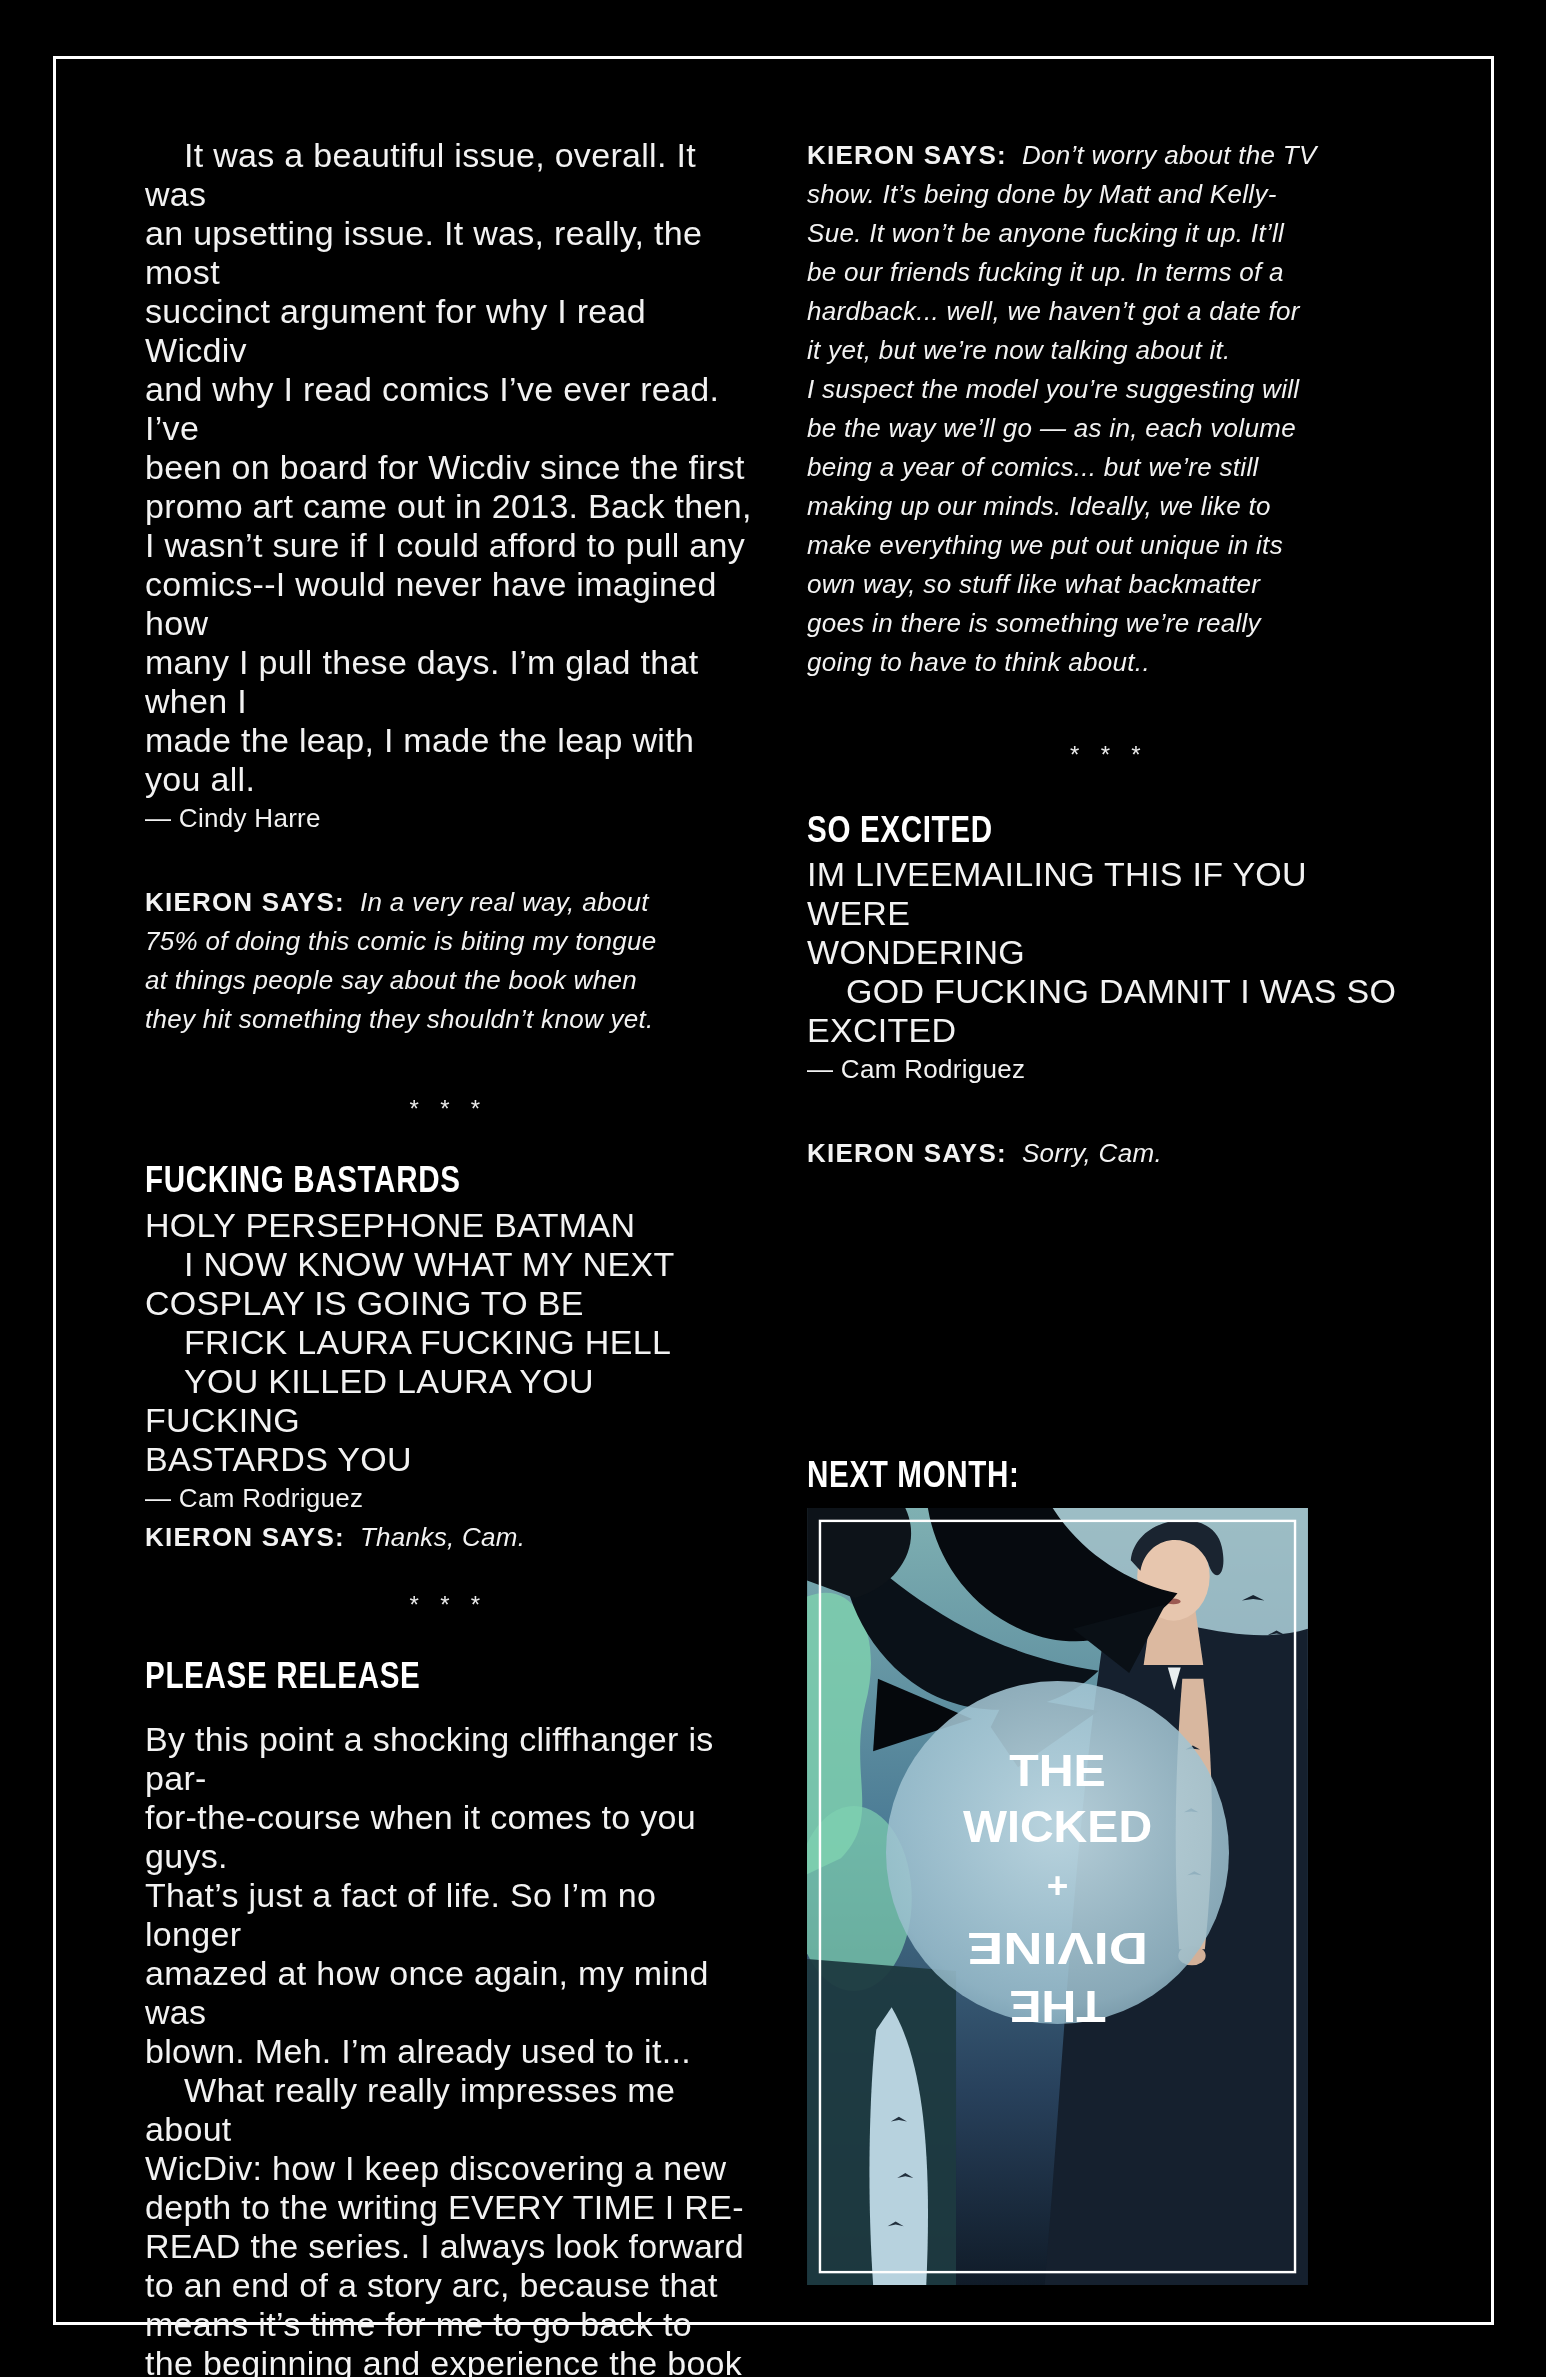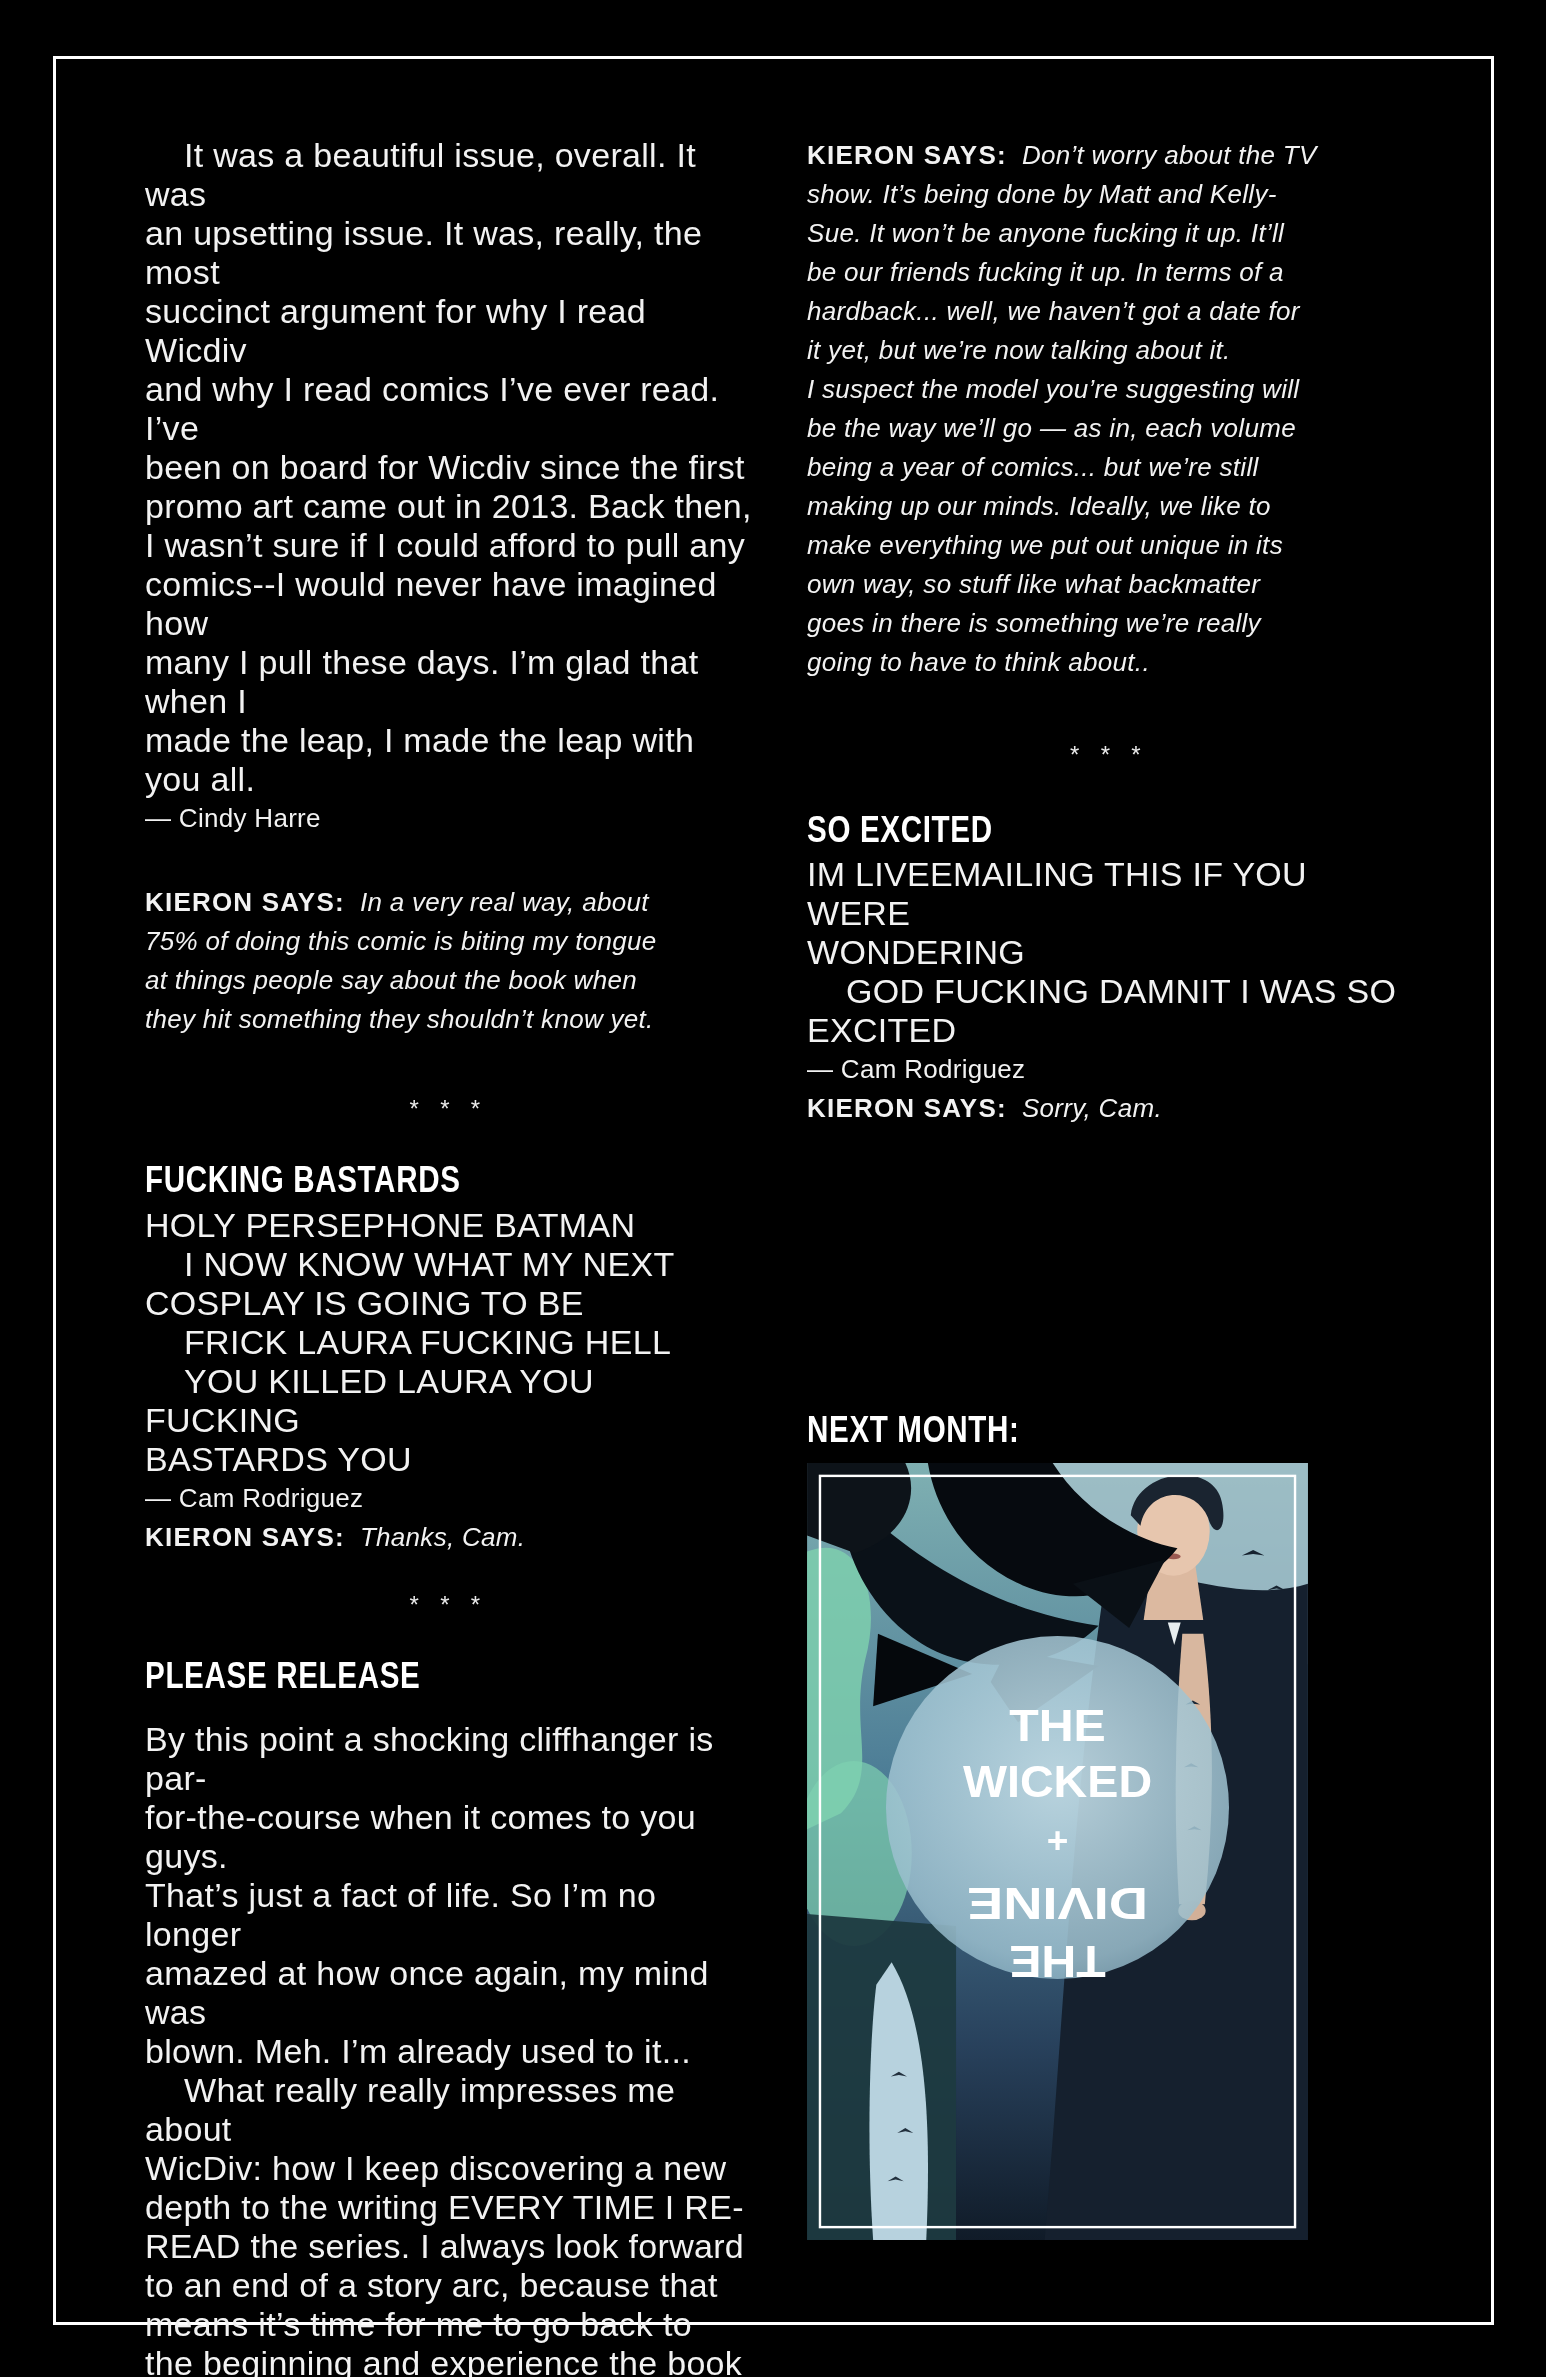--- a/index.html
+++ b/index.html
@@ -151,21 +151,21 @@
 
     <p class="divider" style="margin-top:53px">* * *</p>
 
     <h2 class="heading" style="margin-top:36px">SO EXCITED</h2>
     <p class="body-text" style="margin-top:5px">IM LIVEEMAILING THIS IF YOU WERE
 WONDERING
     GOD FUCKING DAMNIT I WAS SO
 EXCITED</p>
     <p class="signature">— Cam Rodriguez</p>
 
-    <p class="kieron" style=""><span class="kieron-label">KIERON SAYS:</span><span class="kieron-text">  Sorry, Cam.</span></p>
+    <p class="kieron" style="margin-top:45px"><span class="kieron-label">KIERON SAYS:</span><span class="kieron-text">  Sorry, Cam.</span></p>
 
     <h2 class="heading" style="margin-top:282px">NEXT MONTH:</h2>
 
     <svg class="cover" viewBox="0 0 622 965" aria-hidden="true">
       <defs>
         <linearGradient id="bgGrad" x1="0" y1="0" x2="0" y2="1">
           <stop offset="0" stop-color="#7fb0b2"></stop>
           <stop offset="0.40" stop-color="#4d7d96"></stop>
           <stop offset="0.75" stop-color="#28415c"></stop>
           <stop offset="1" stop-color="#101b28"></stop>

